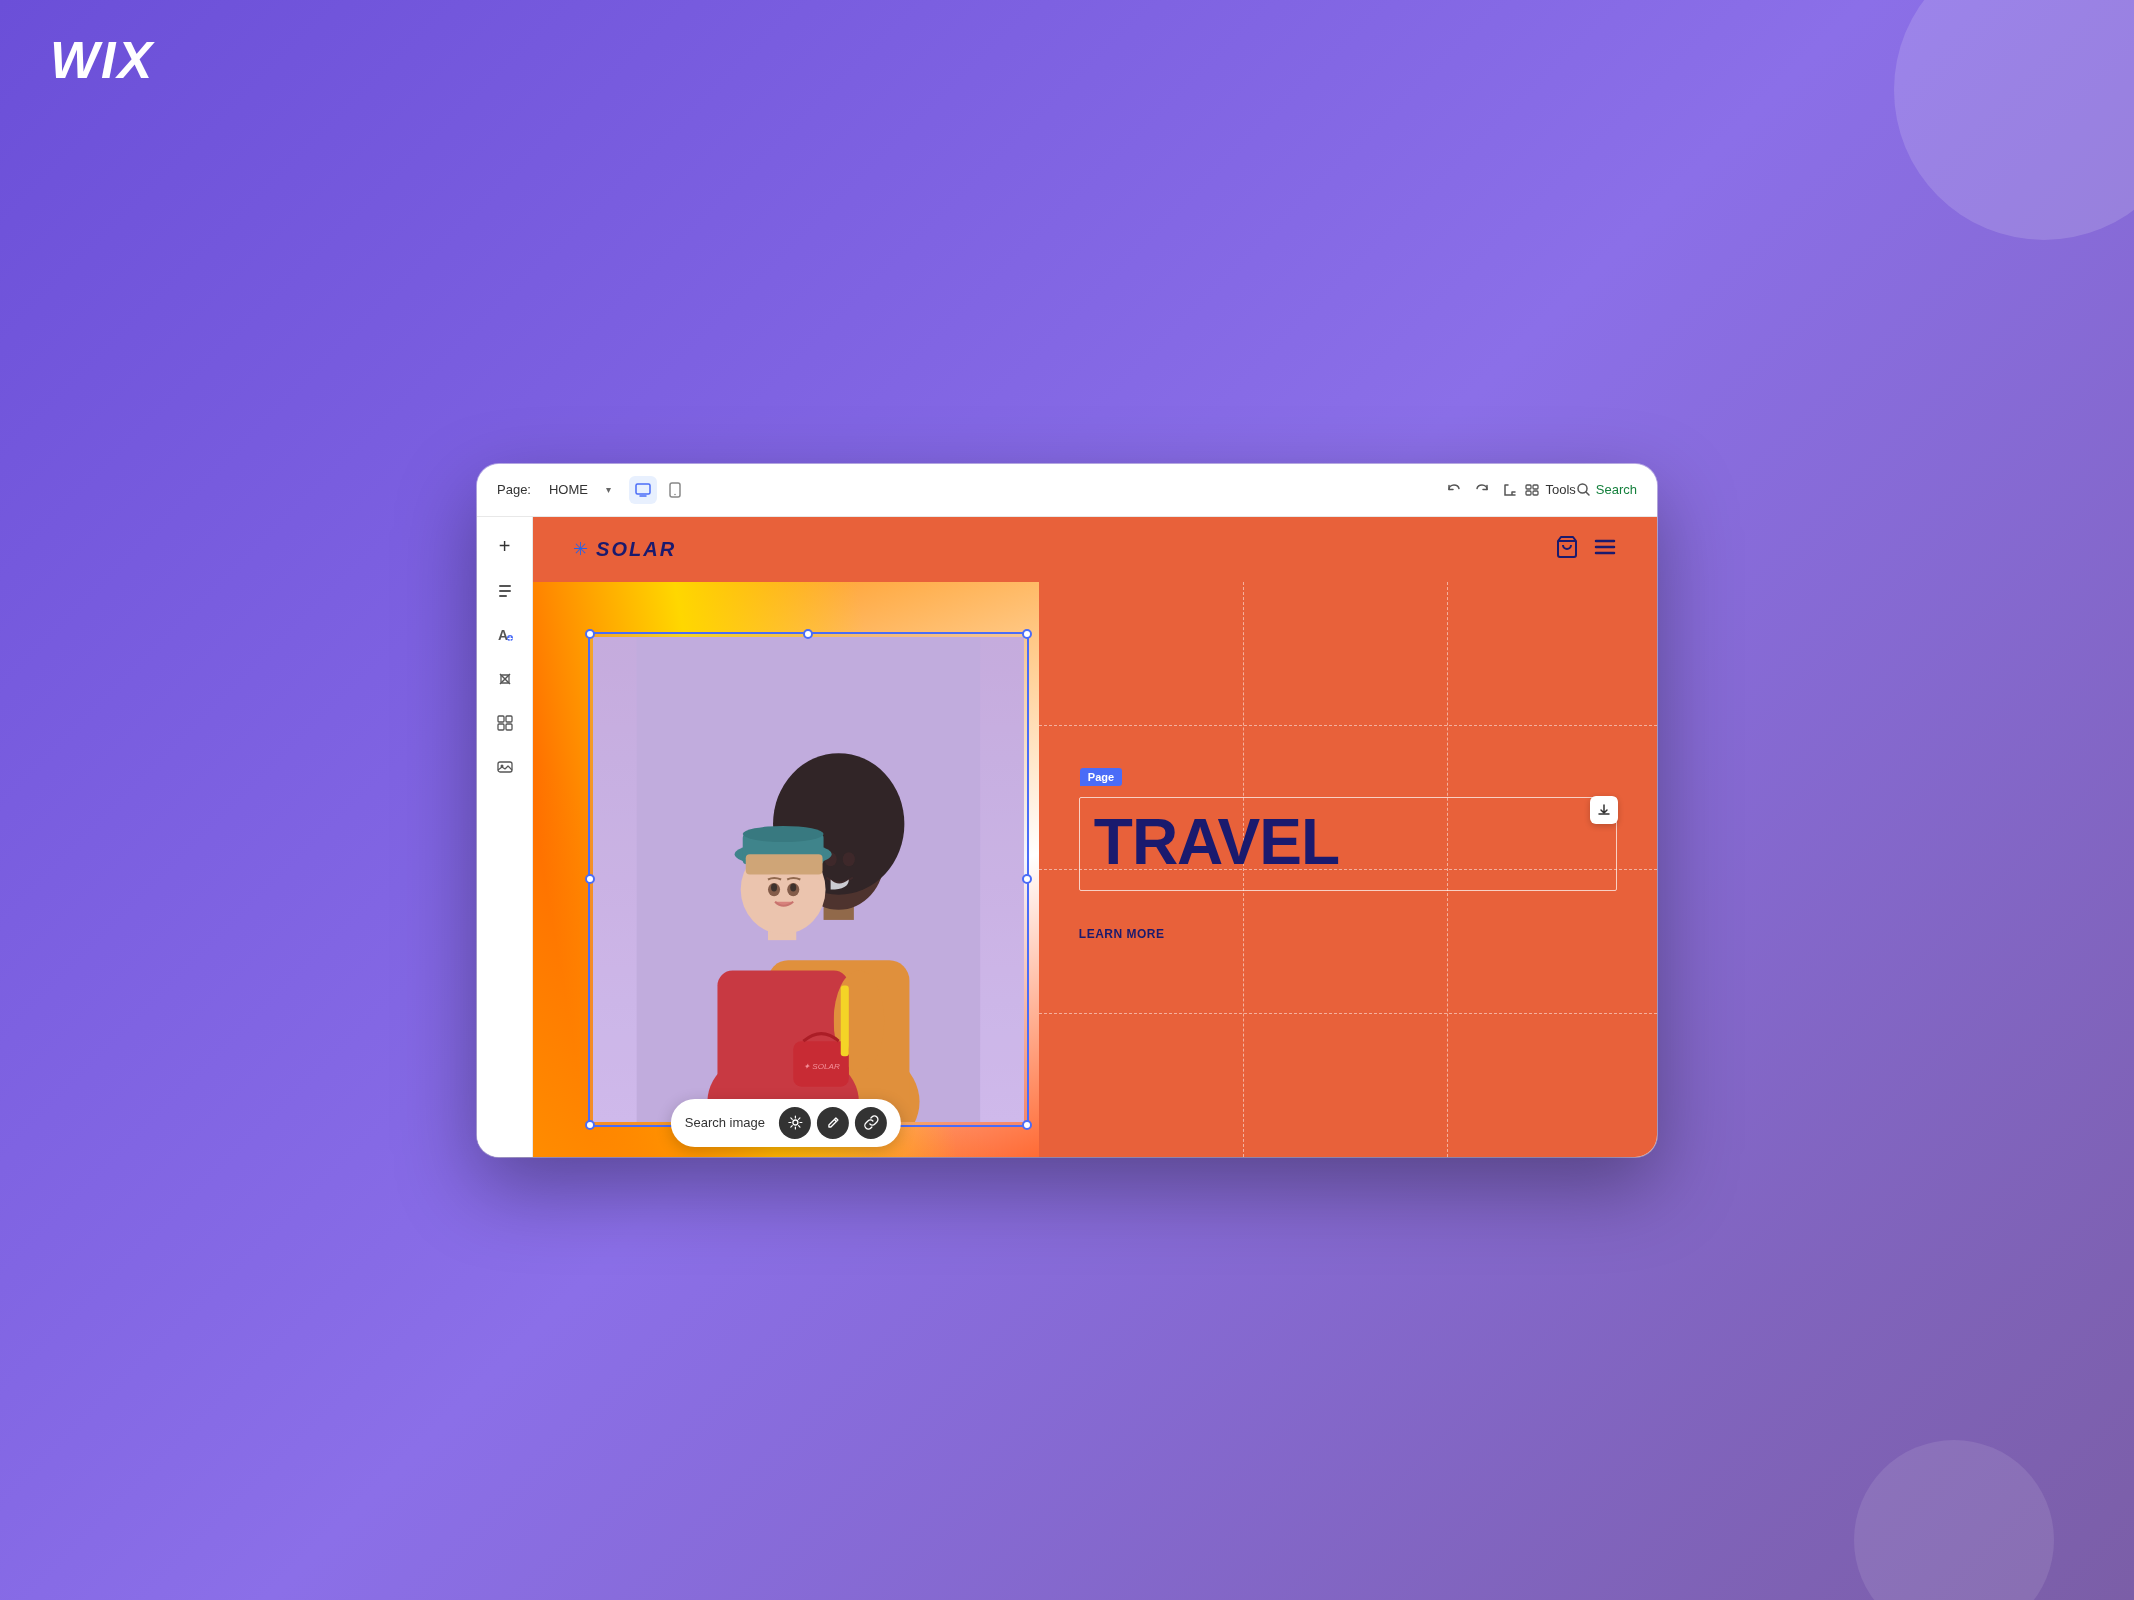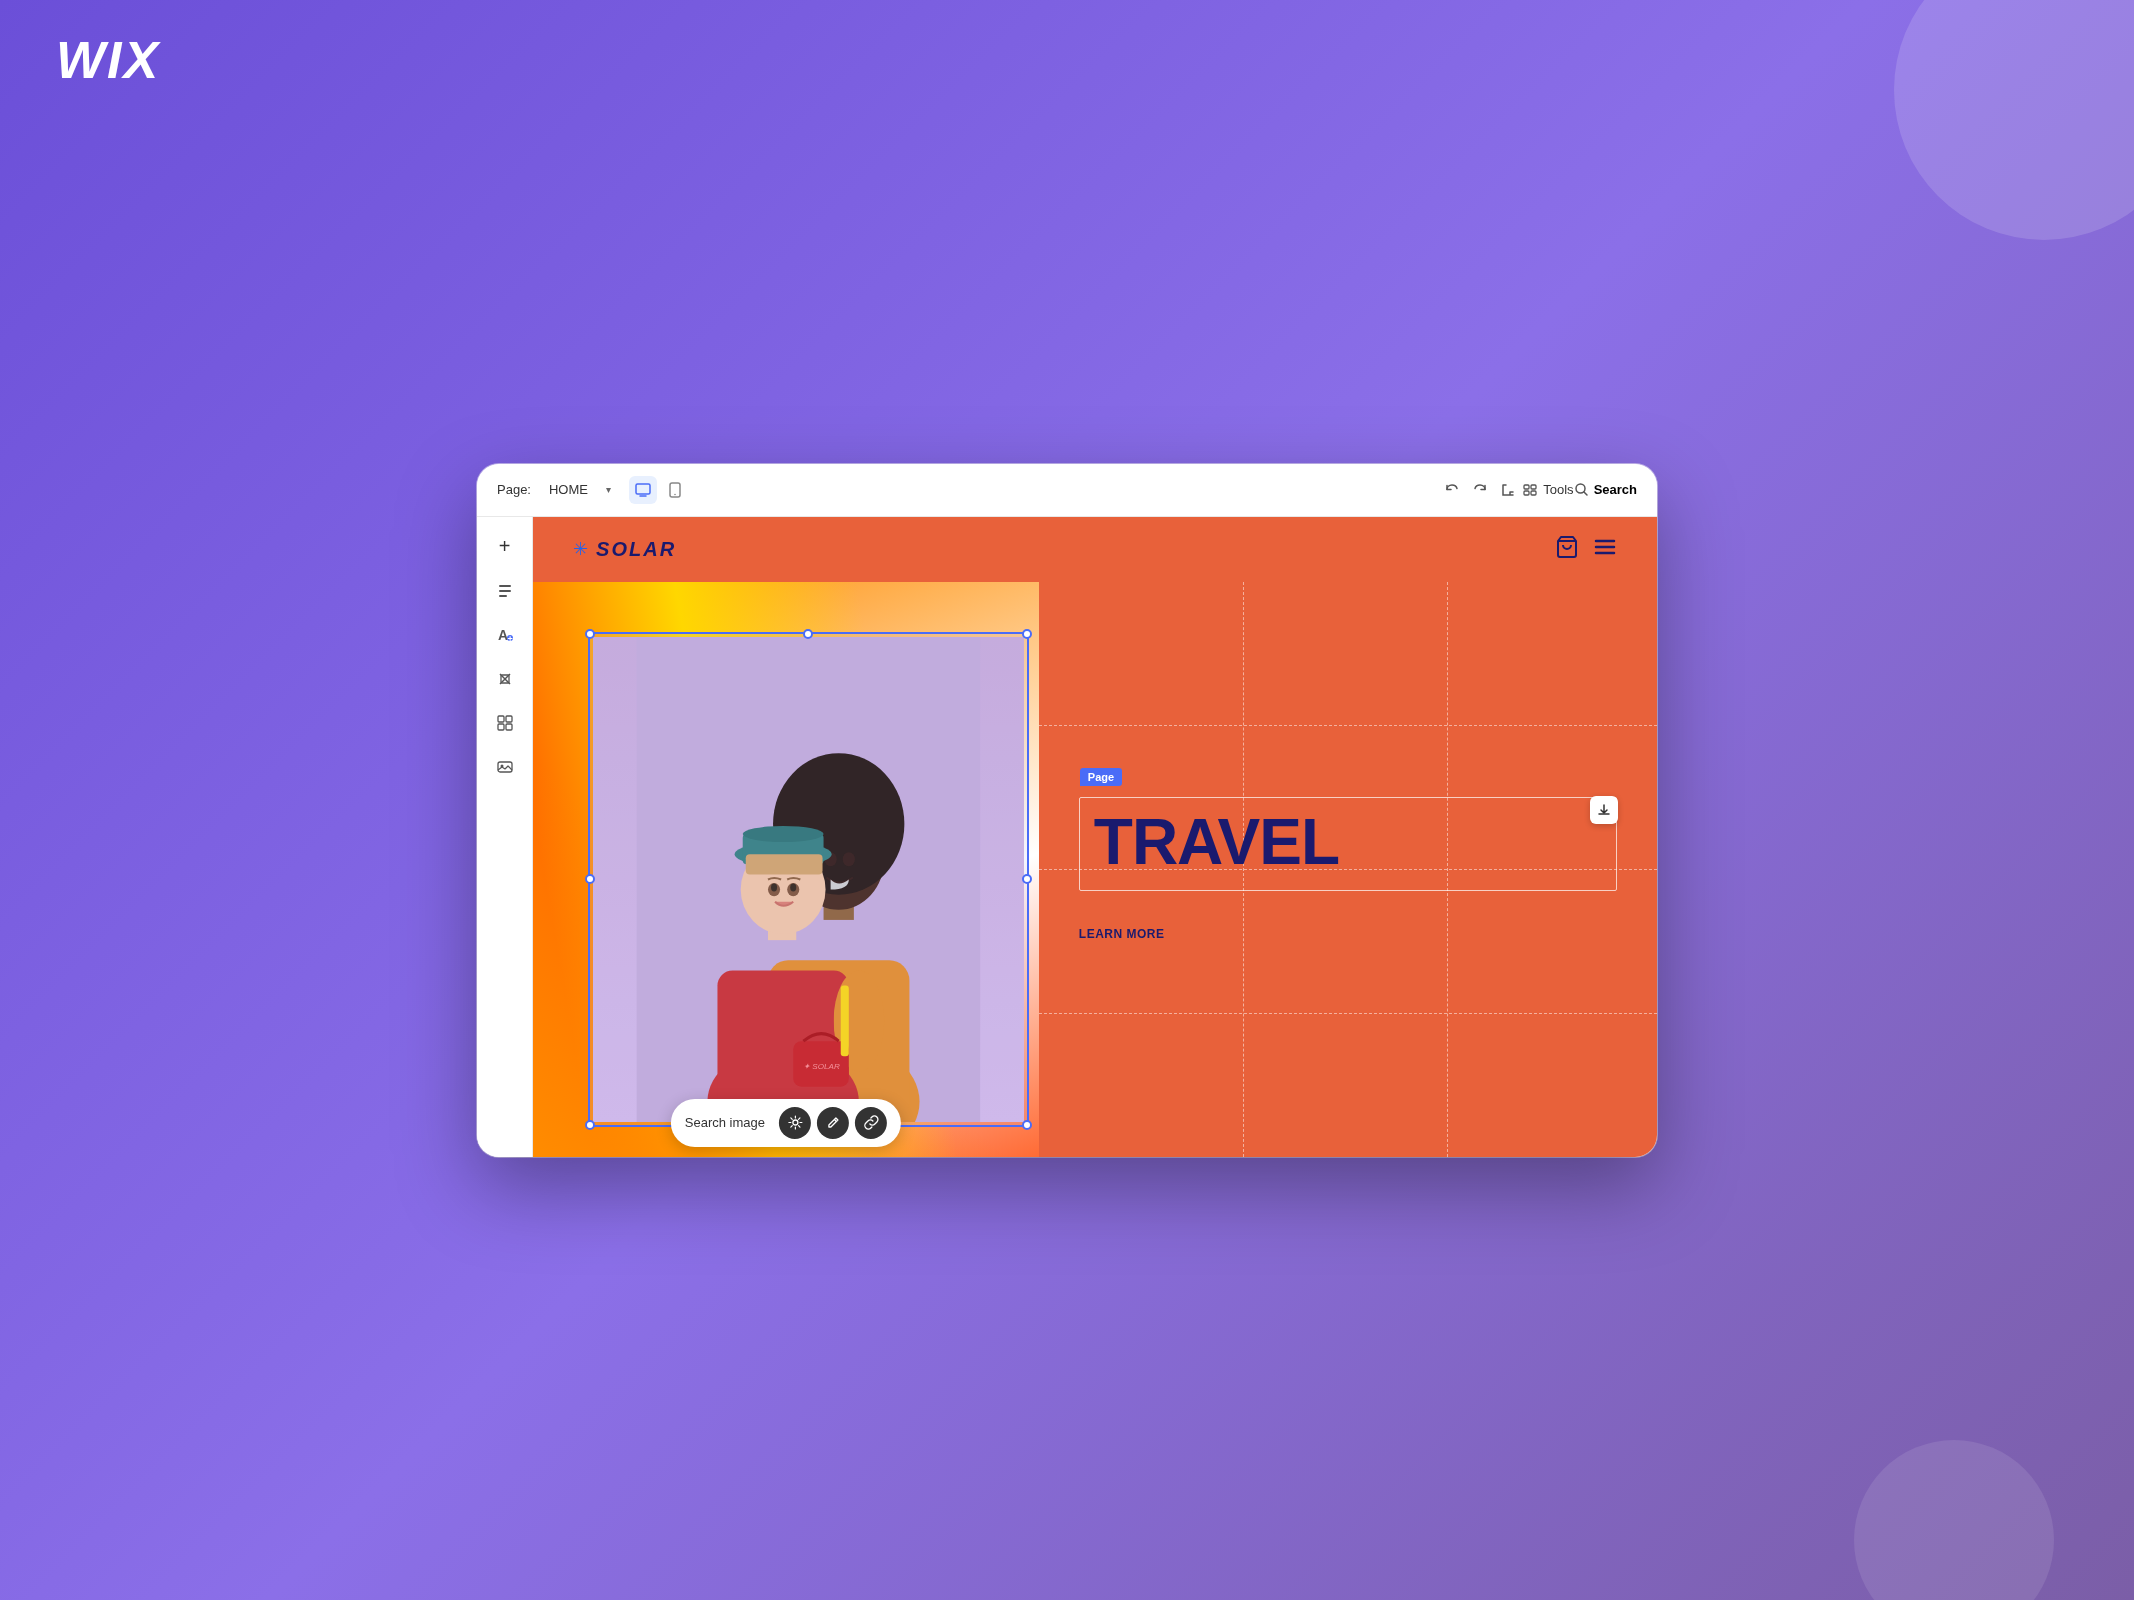--- a/index.html
+++ b/index.html
@@ -31,21 +31,21 @@
       width: 200px;
       height: 200px;
       background: rgba(255,255,255,0.1);
       border-radius: 50%;
       pointer-events: none;
     }
 
     .wix-logo {
       position: fixed;
       top: 30px;
-      left: 56px;
+      left: 50px;
       font-size: 52px;
       font-weight: 900;
       color: white;
       letter-spacing: 2px;
       font-style: italic;
     }
 
     .browser-window {
       width: 1180px;
       max-width: 95vw;
@@ -125,23 +125,23 @@
       gap: 5px;
       font-size: 13px;
       color: #333;
       cursor: pointer;
     }
     .search-btn {
       display: flex;
       align-items: center;
       gap: 5px;
       font-size: 13px;
-      color: #000000;
+      color: #15803d;
       cursor: pointer;
-      font-weight: 700;
+      font-weight: 400;
     }
 
     
     .editor-area {
       display: flex;
       background: #f0f0f0;
     }
 
     
     .left-sidebar {

